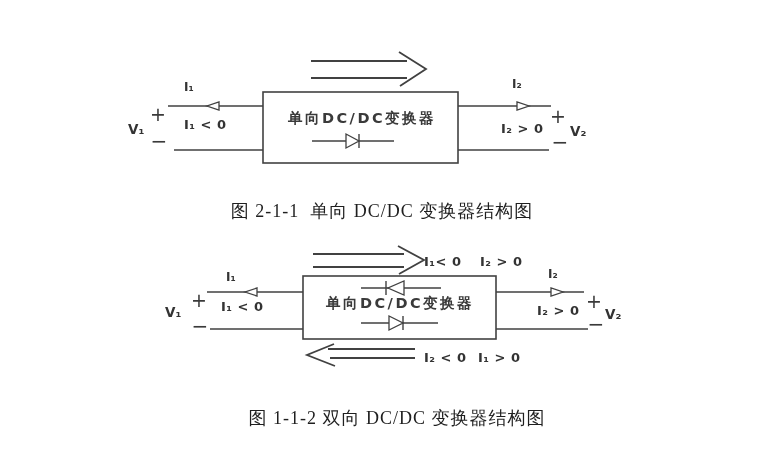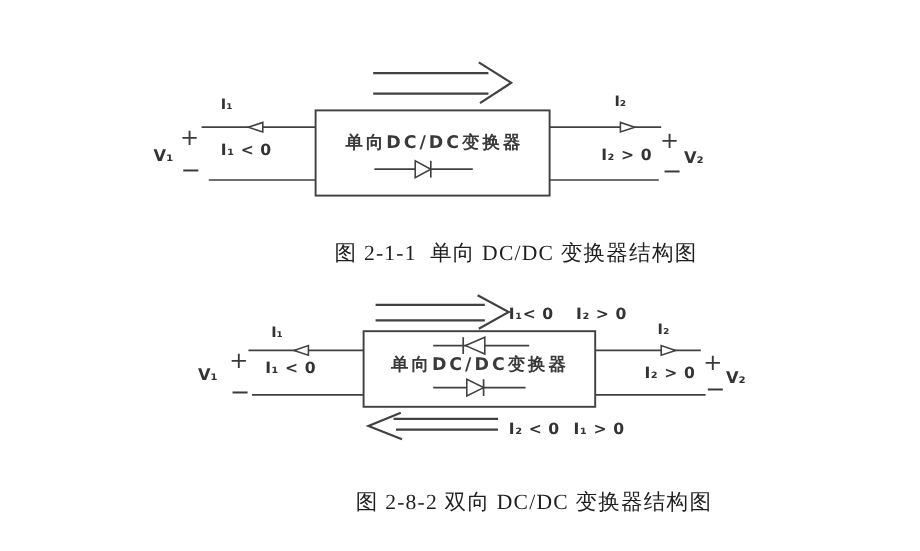--- a/index.html
+++ b/index.html
@@ -16,21 +16,21 @@
   text { fill:#333333; }
   .lbl  { font:600 12px "DejaVu Sans", sans-serif; }
   .cond { font:600 13px "DejaVu Sans", sans-serif; letter-spacing:0.5px; }
   .vlbl { font:600 13.5px "DejaVu Sans", sans-serif; }
   .sign { font:400 19px "DejaVu Sans", sans-serif; fill:#3a3a3a; }
   .msign{ font:400 20px "DejaVu Sans", sans-serif; fill:#3a3a3a; }
   .boxlbl { font:600 14.5px "DejaVu Sans", sans-serif; fill:#3a3a3a; letter-spacing:2.5px; }
   .caption {
     position:absolute; transform:translateX(-50%);
     font:18px "Liberation Serif", "DejaVu Serif", serif;
-    color:#1f1f1f; letter-spacing:1px; white-space:pre;margin-left:48px;
+    color:#1f1f1f; letter-spacing:1px; white-space:pre;
   }
   #caption-1 { left:382px; top:199px; }
   #caption-2 { left:397px; top:406px; }
 </style>
 </head>
 <body>
 
 <div class="page">
 
   <svg class="diagram" width="767" height="459" viewBox="0 0 767 459">
@@ -123,14 +123,14 @@
         <polyline class="stroke w18" points="334,344 307,355 335,366"></polyline>
         <line class="stroke w18" x1="328" y1="349" x2="415" y2="349"></line>
         <line class="stroke w18" x1="330" y1="358" x2="415" y2="358"></line>
       </g>
       <text class="cond" x="424" y="362">I₂ &lt; 0</text>
       <text class="cond" x="478" y="362">I₁ &gt; 0</text>
     </g>
   </svg>
 
   <div class="caption" id="caption-1">图 2-1-1  单向 DC/DC 变换器结构图</div>
-  <div class="caption" id="caption-2">图 2-8-2 双向 DC/DC 变换器结构图</div>
+  <div class="caption" id="caption-2">图 1-1-2 双向 DC/DC 变换器结构图</div>
 </div>
 
 </body></html>

